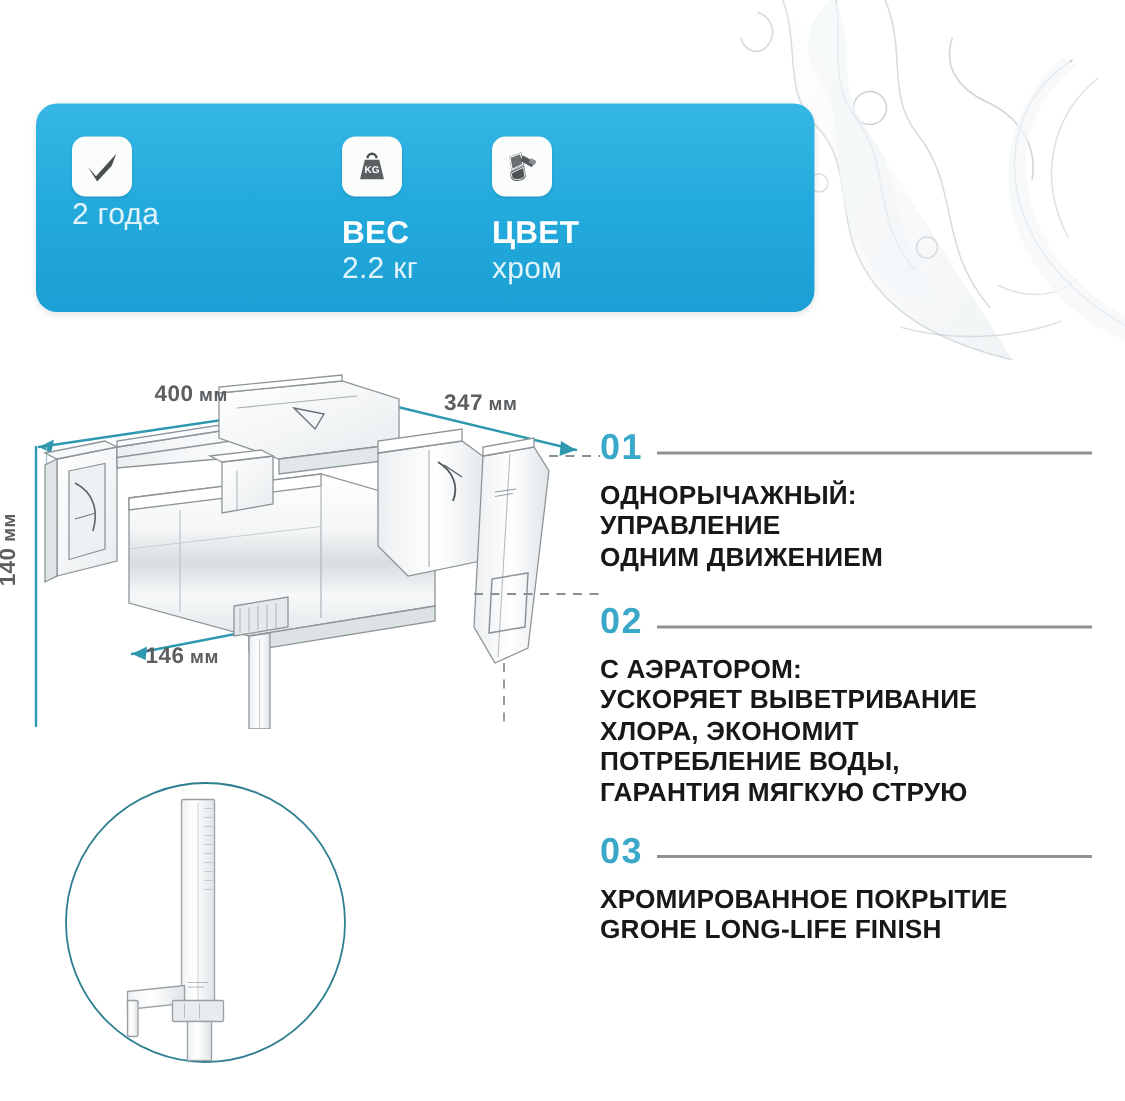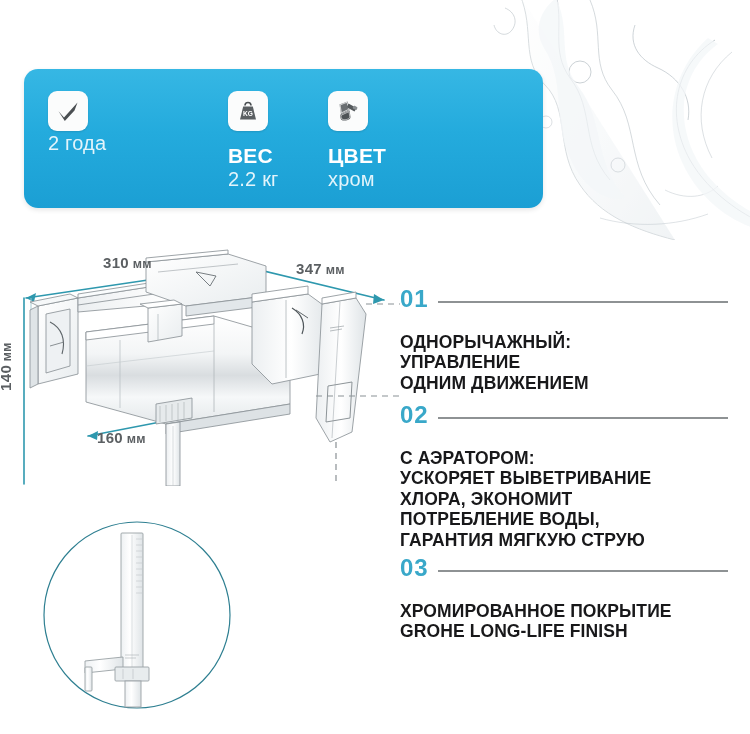--- a/index.html
+++ b/index.html
@@ -91,21 +91,21 @@
   .feat-head { display:flex; align-items:center; height:26px; }
   .feat-num {
     font-size:24px; font-weight:bold; color:#39a8c9;
     letter-spacing:1px; line-height:1;
   }
   .feat-rule {
     flex:1; height:2px; background:#8e9294;
     margin-left:9px; margin-right:22px; margin-top:5px;
   }
   .feat-text {
-    margin-top:20px;
+    margin-top:8px;
     font-size:17.5px; font-weight:bold; color:#18181a;
     line-height:1.17; letter-spacing:.1px;
   }
   .feat-text .ln { display:block; white-space:nowrap; }
 </style>
 </head>
 <body>
 
 <div class="splash-layer">
   <svg width="300" height="250" viewBox="0 0 300 250">
@@ -285,27 +285,27 @@
     </g>
 
     <g stroke="#8a9195" stroke-width="1.2" fill="none" stroke-dasharray="6 5">
       <line x1="366" y1="68" x2="400" y2="68"></line>
       <line x1="316" y1="160" x2="400" y2="160"></line>
       <path d="M336,206 L336,338 L400,338"></path>
     </g>
   </svg>
 
   <div class="dim-label dim-220">
-    <span>310</span><span class="dim-unit"> </span><span class="dim-unit">мм</span>
+    <span>400</span><span class="dim-unit"> </span><span class="dim-unit">мм</span>
   </div>
   <div class="dim-label dim-191">
     <span>347</span><span class="dim-unit"> </span><span class="dim-unit">мм</span>
   </div>
   <div class="dim-label dim-181">
-    <span>160</span><span class="dim-unit"> </span><span class="dim-unit">мм</span>
+    <span>146</span><span class="dim-unit"> </span><span class="dim-unit">мм</span>
   </div>
   <div class="dim-label dim-140">
     <span>140</span><span class="dim-unit"> </span><span class="dim-unit">мм</span>
   </div>
 </div>
 
 <div class="detail-inset">
   <svg width="200" height="200" viewBox="0 0 200 200">
     <circle cx="100" cy="100" r="93" fill="none" stroke="#2e7f91" stroke-width="1.2"></circle>
     <defs>

